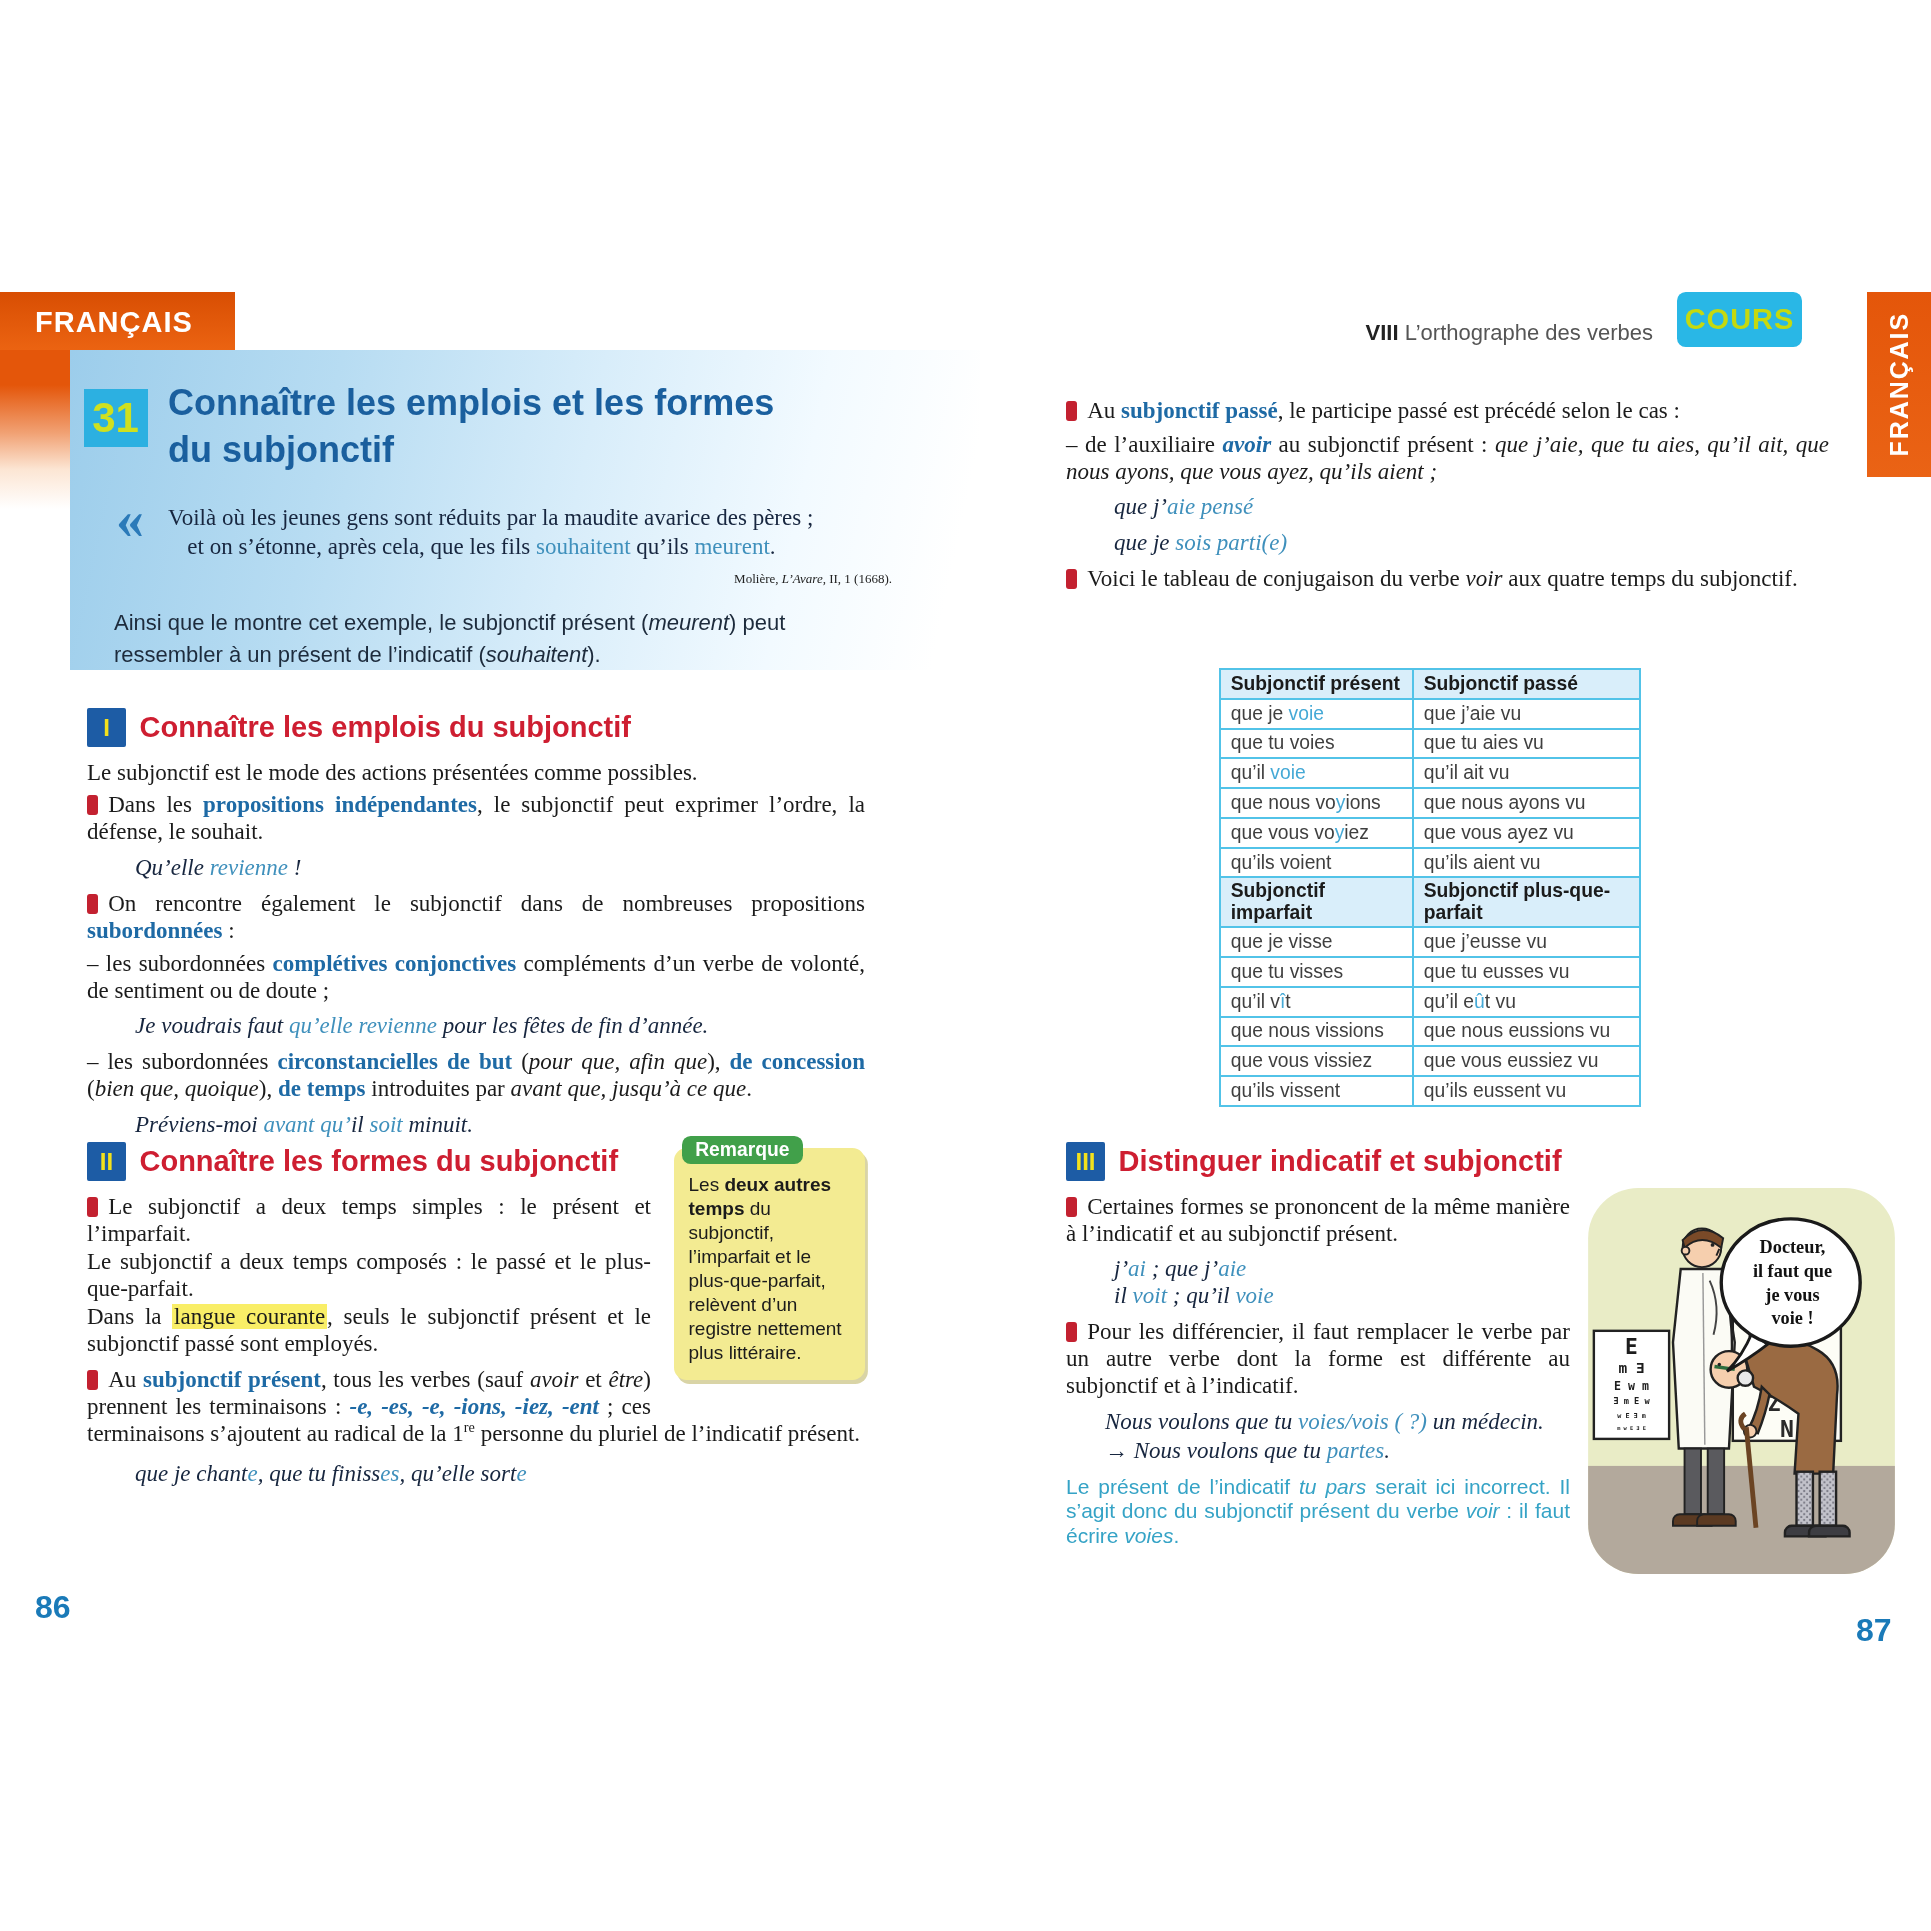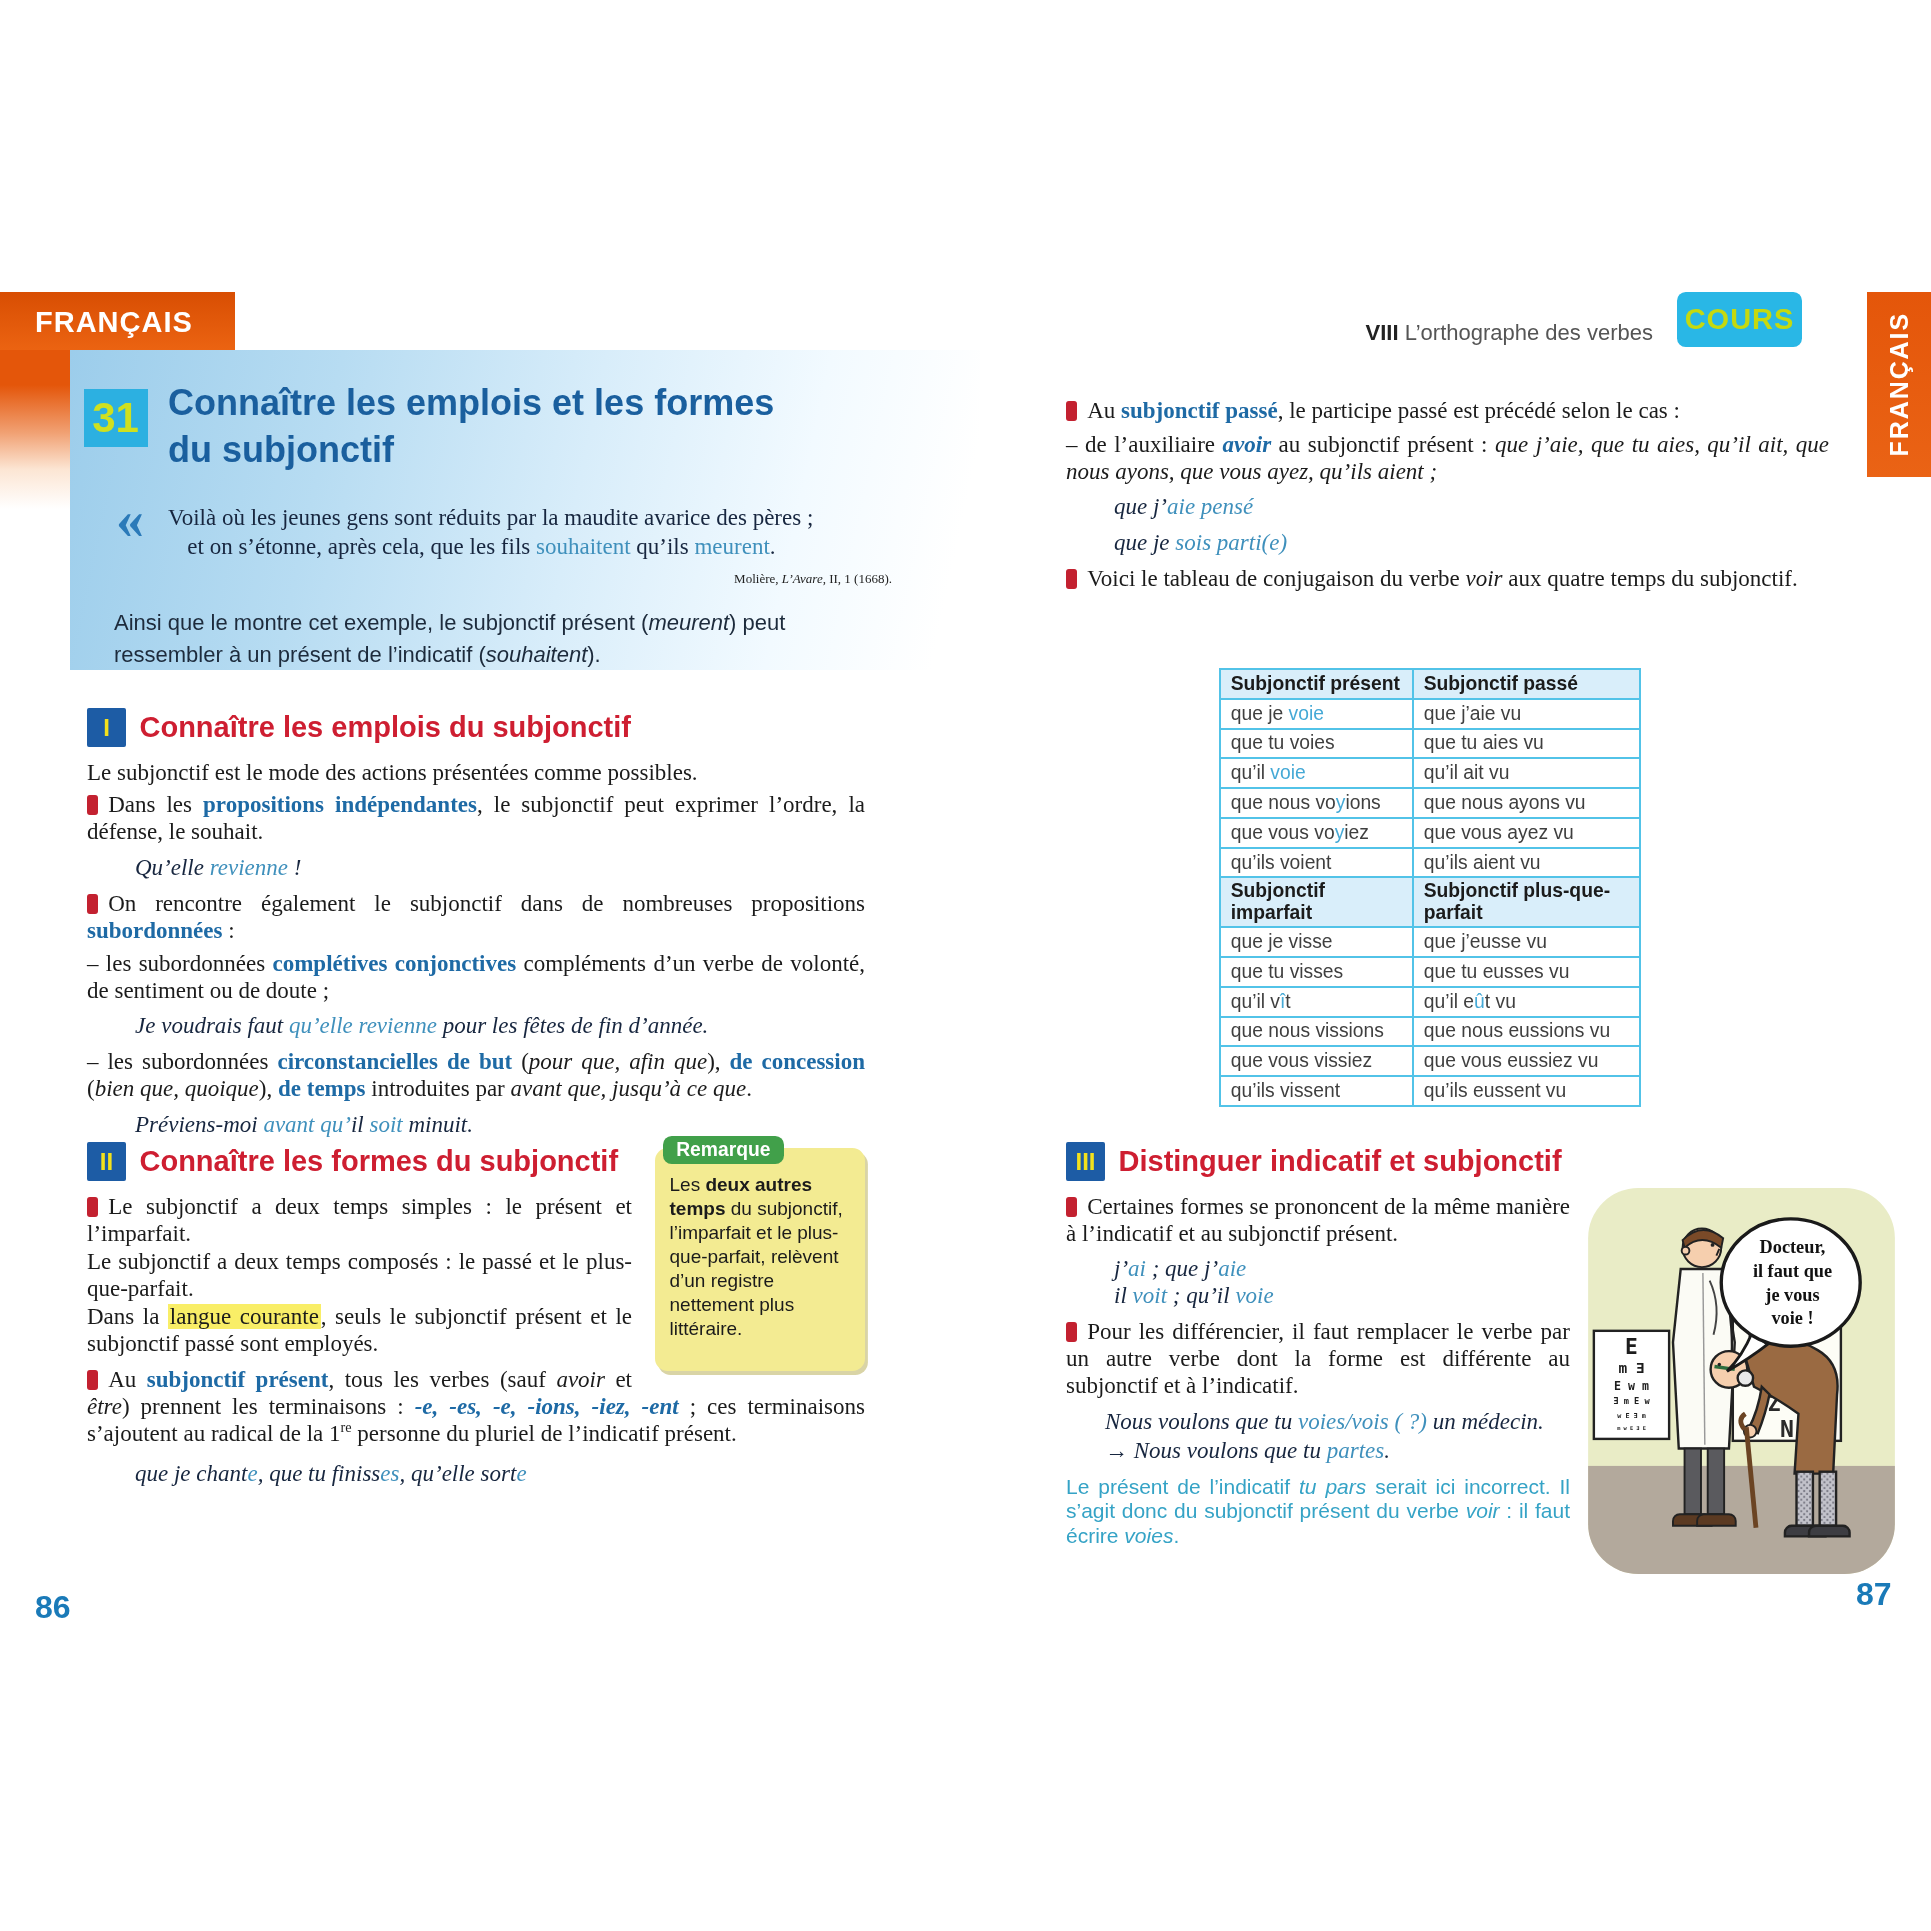--- a/index.html
+++ b/index.html
@@ -43,29 +43,29 @@
   .para{margin:5.8px 0;}
   .para.tight{margin:1px 0;}
   .bullet{display:inline-block;width:10.6px;height:20px;background:#c32130;border-radius:2.9px;
           margin-right:10.6px;transform:translateY(2.9px);}
   .example{margin:8.7px 0 8.7px 48px;font-style:italic;color:#17263f;text-align:left;}
 
   .sec1{left:87px;top:708px;width:778px;}
   .sec2{left:87px;top:1142px;width:778px;}
 
   
-  .remark{float:right;width:210px;margin:5.8px 0 13.5px 23px;position:relative;font-family:"Liberation Sans",sans-serif;}
+  .remark{float:right;width:191px;margin:5.8px 0 13.5px 23px;position:relative;font-family:"Liberation Sans",sans-serif;}
   .remark-label{position:absolute;top:-11.6px;left:7.7px;background:#41a04a;color:#fff;
                 font:bold 19.3px "Liberation Sans",sans-serif;padding:2.9px 13.5px;border-radius:8.7px;z-index:2;}
   .remark-body{background:#f3eb92;border-radius:12.6px;padding:25px 12.6px 15.4px 14.5px;min-height:183px;
                font-size:19px;line-height:24px;color:#1b1b1b;box-shadow:2.9px 3.9px 0 rgba(186,176,92,.55);text-align:left;}
 
   .pagenum{font:bold 32px "Liberation Sans",sans-serif;color:#1a7ab8;}
   .pn-left{left:35px;top:1589px;}
-  .pn-right{left:1856px;top:1576px;}
+  .pn-right{left:1856px;top:1612px;}
 
   
   .rheader{left:1062px;top:320px;width:591px;text-align:right;font:22px "Liberation Sans",sans-serif;color:#555;}
   .rheader .roman{font-weight:bold;color:#222;}
   .cours{left:1677px;top:292px;width:125px;height:55px;background:#29b7e6;border-radius:8.7px;
          display:flex;align-items:center;justify-content:center;
          font:bold 29px "Liberation Sans",sans-serif;color:#c5d90f;letter-spacing:1px;}
   .side-tab{left:1867px;top:292px;width:64px;height:185px;background:linear-gradient(180deg,#e4560a,#ea6315);
             display:flex;align-items:center;justify-content:center;}
   .side-tab span{writing-mode:vertical-rl;transform:rotate(180deg);color:#fff;

